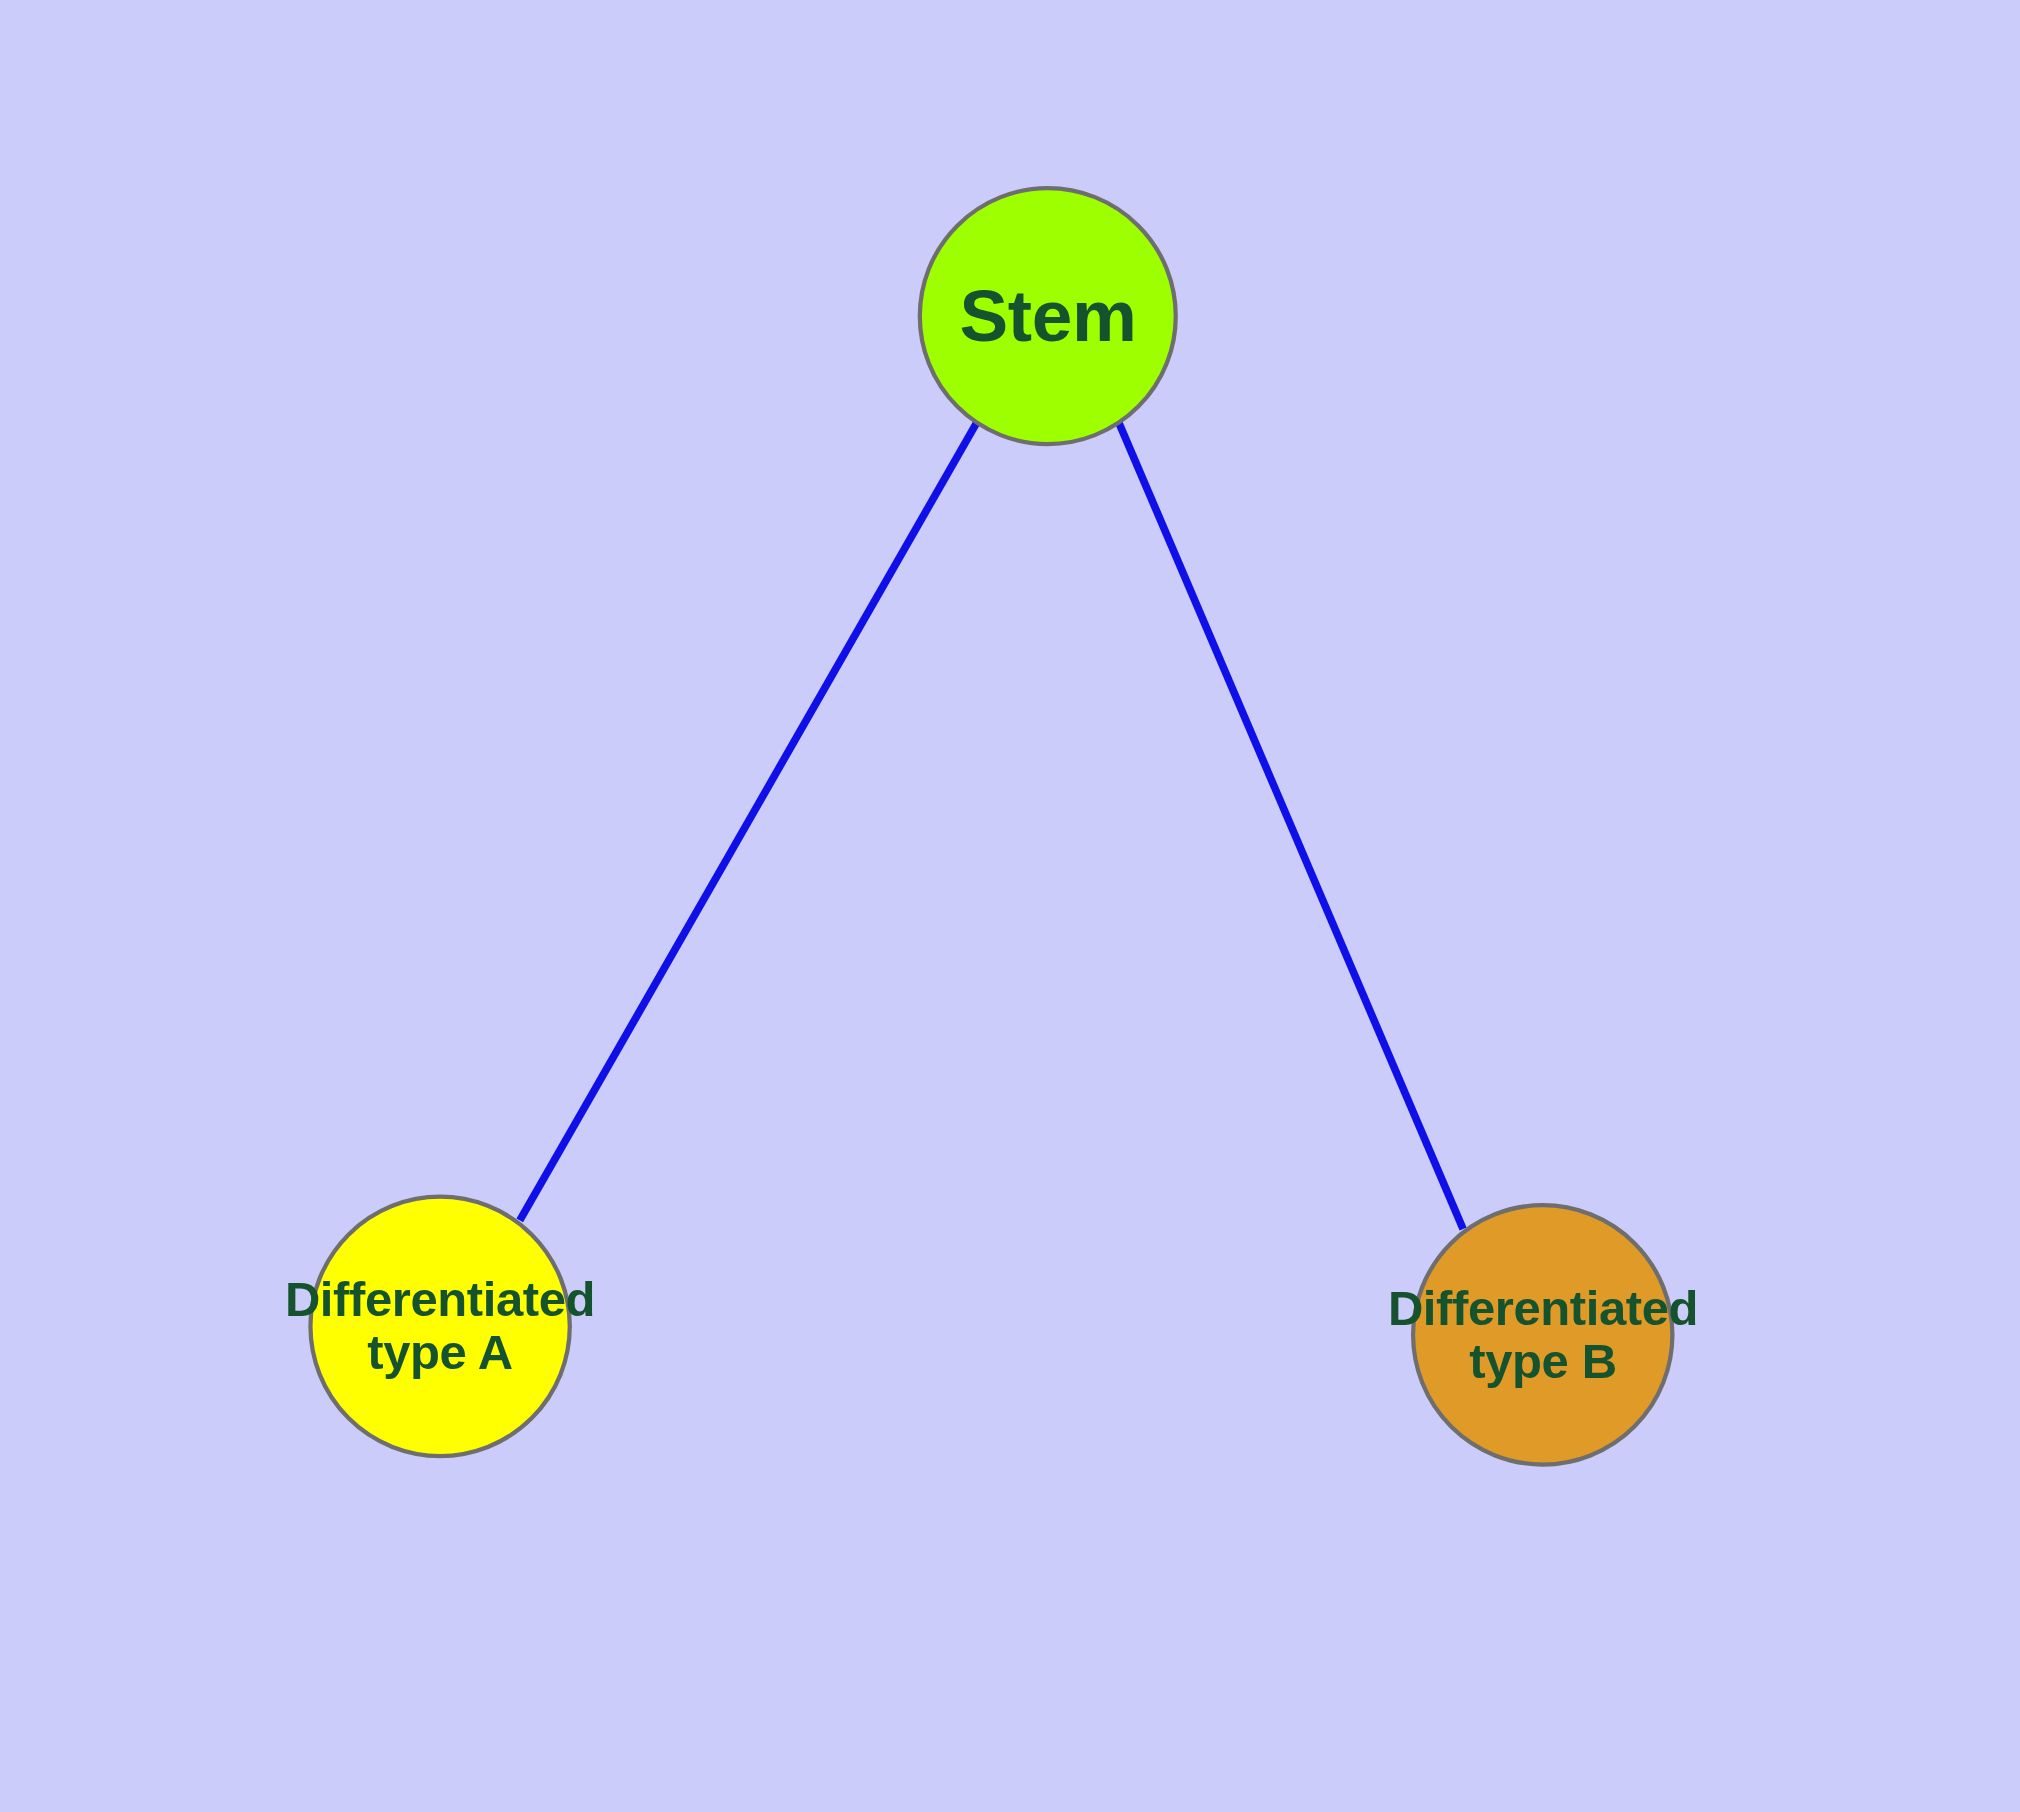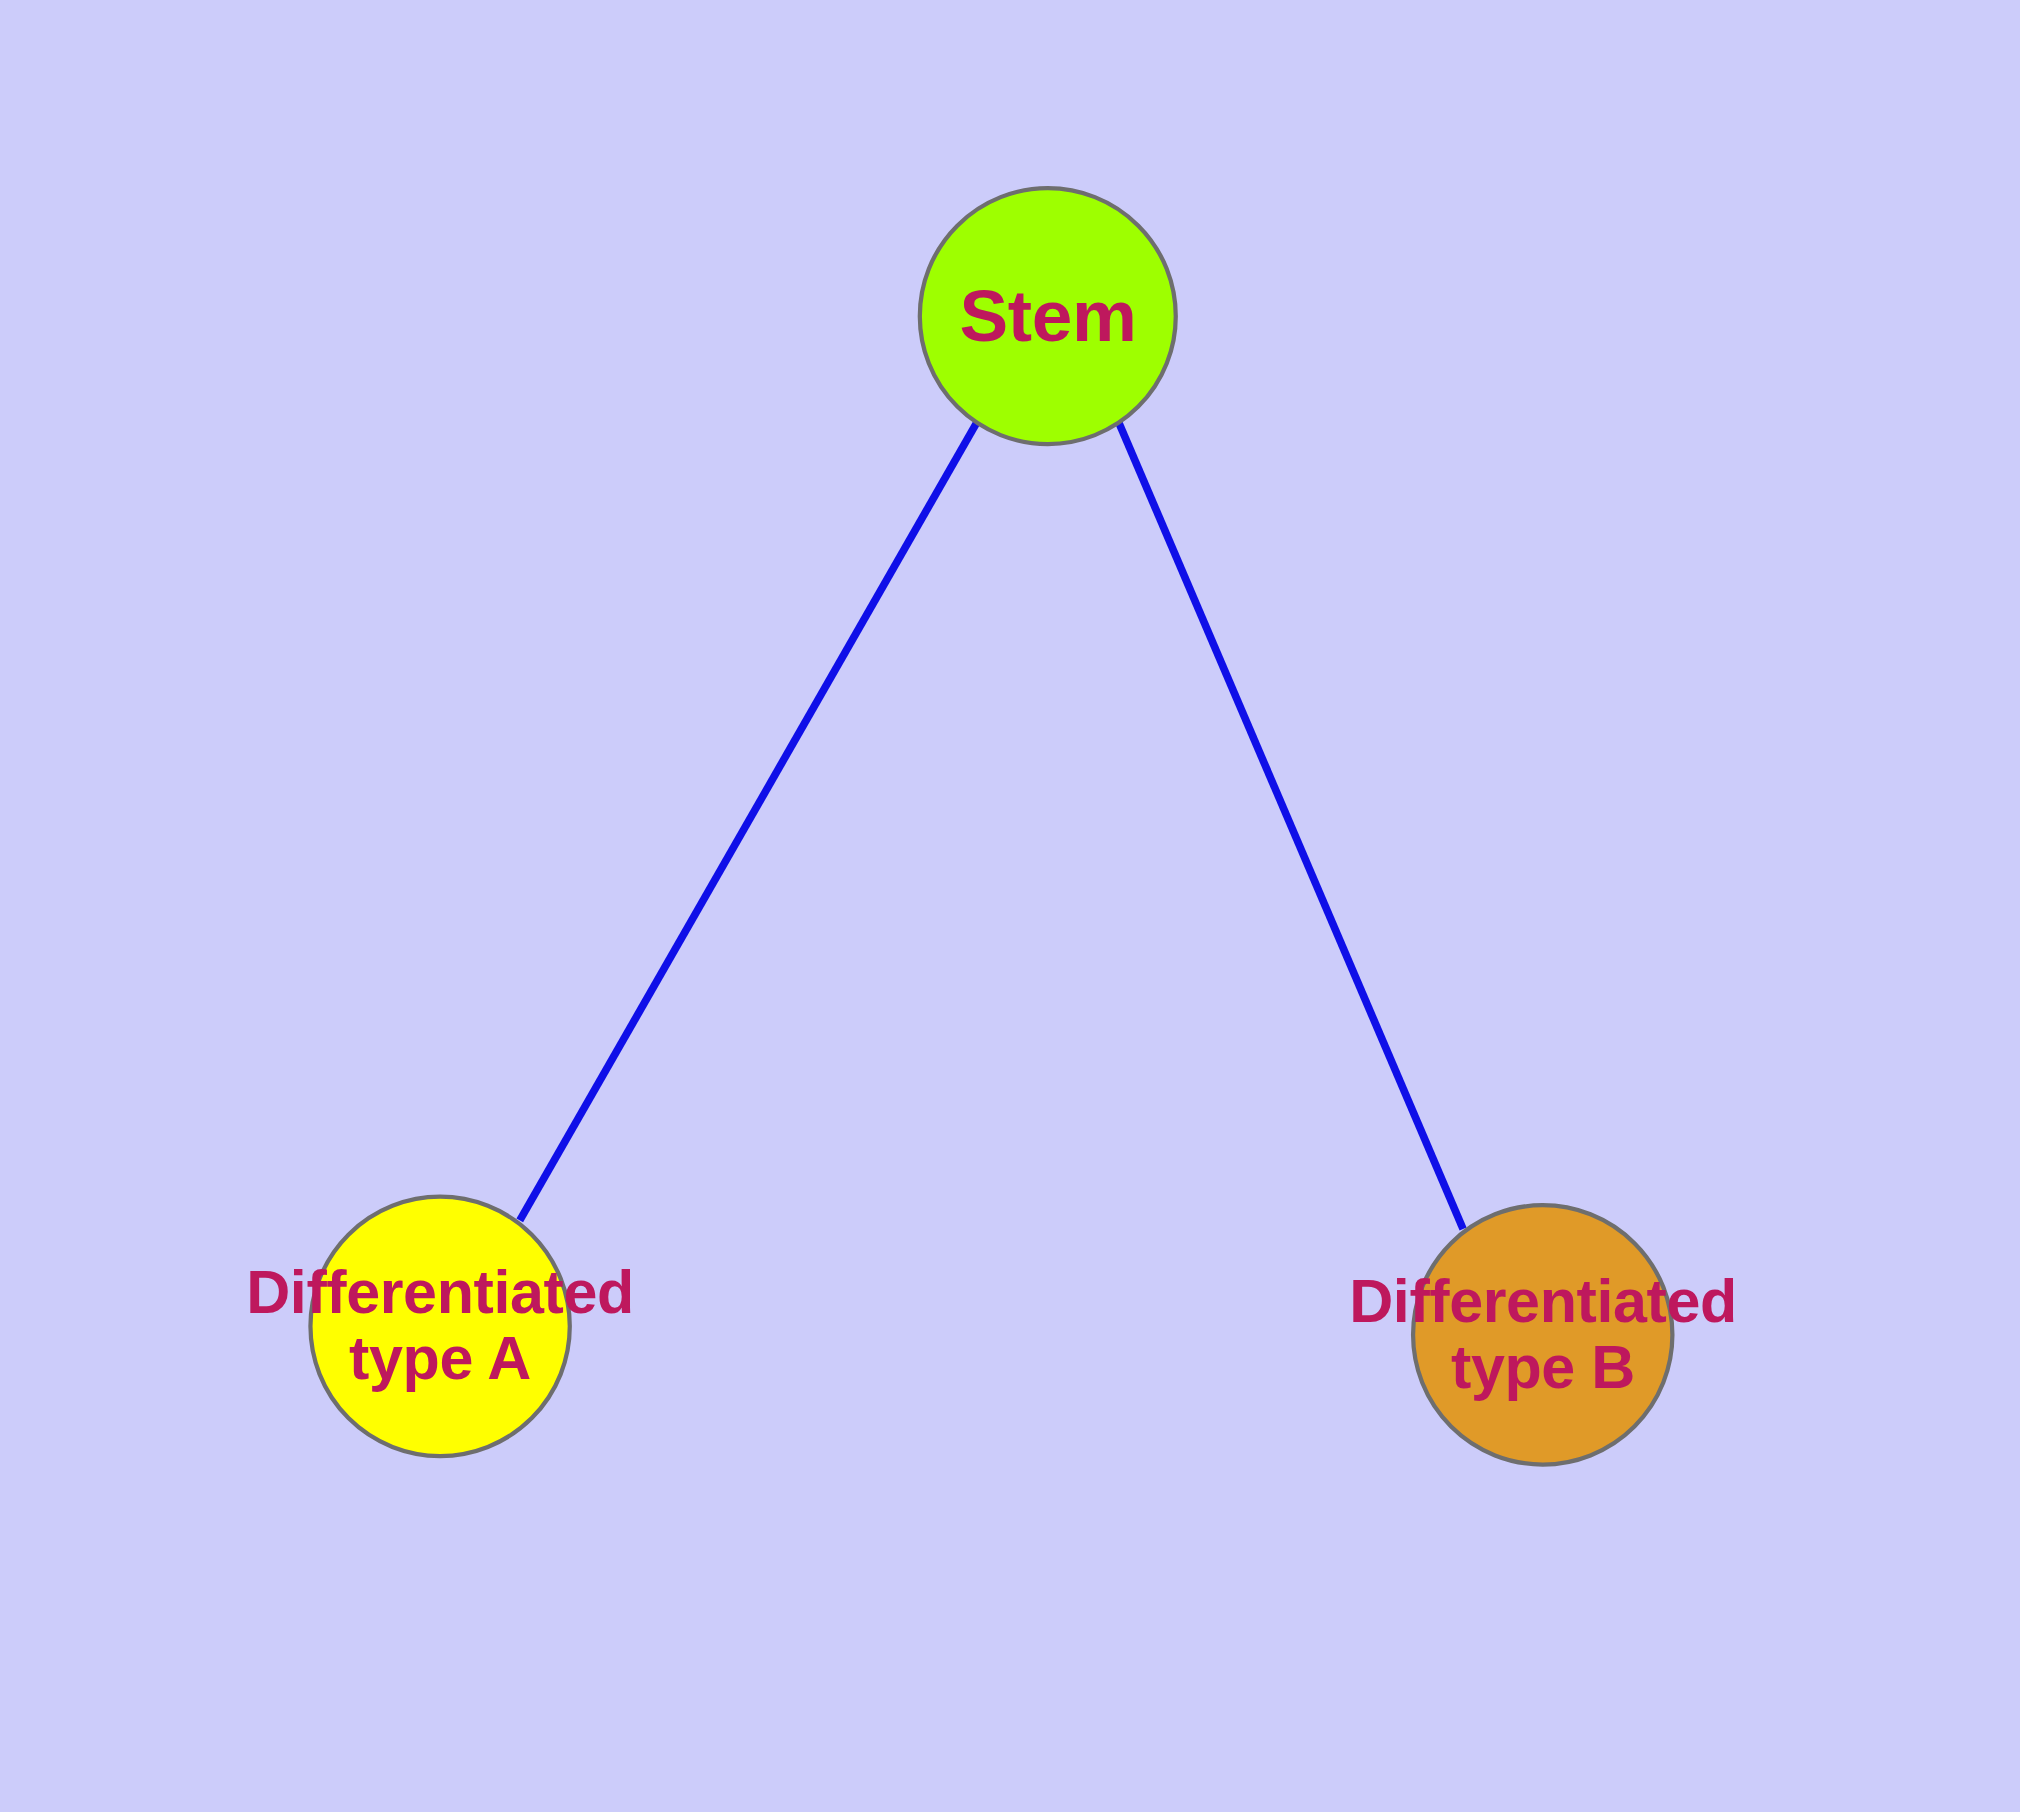--- a/index.html
+++ b/index.html
@@ -19,36 +19,36 @@
   #graph-svg {
     position: absolute;
     left: 0;
     top: 0;
     width: 2021px;
     height: 1812px;
     display: block;
   }
   .node-label {
     position: absolute;
-    color: #be185d;
+    color: #14532d;
     font-family: "Liberation Sans", "DejaVu Sans", sans-serif;
     font-weight: bold;
     text-align: center;
     white-space: pre;
     line-height: 1.08;
     letter-spacing: -0.4px;
     transform: translate(-50%, -50%);
     pointer-events: none;
     user-select: none;
   }
   .node-label.stem {
     font-size: 73px;
   }
   .node-label.diff {
-    font-size: 61px;
+    font-size: 49px;
   }
 </style>
 </head>
 <body>
 
 <div id="canvas" style="width: 2021px; height: 1812px; background: rgb(204, 204, 250);">
 
   <svg id="graph-svg" viewBox="0 0 2384 2138" style="width: 2021px; height: 1812px;">
 
     <g>

